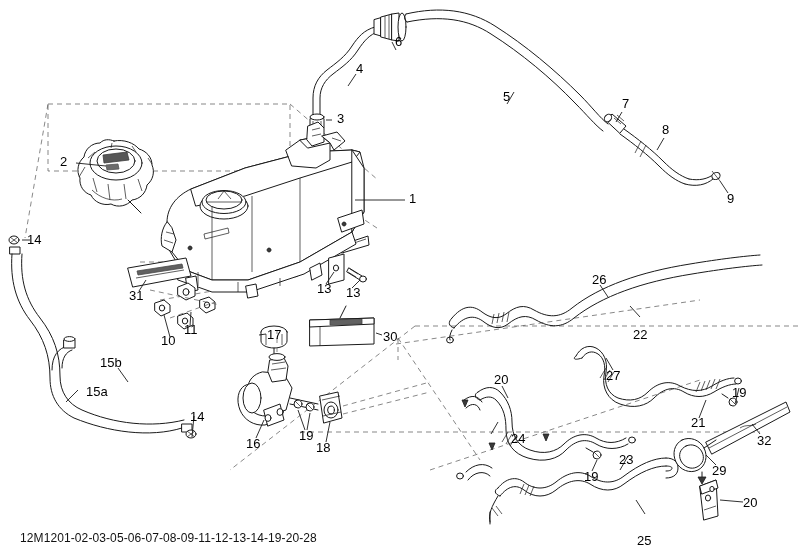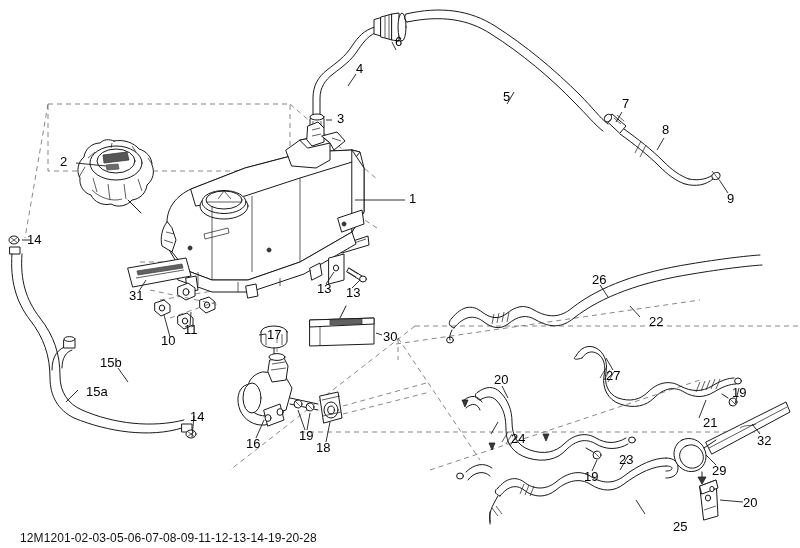--- a/index.html
+++ b/index.html
@@ -395,25 +395,25 @@
   <div class="cal" style="left:190px;top:410px;">14</div>
   <div class="cal" style="left:46px;top:385px;margin-left:40px;">15a</div>
   <div class="cal" style="left:100px;top:356px;">15b</div>
   <div class="cal" style="left:246px;top:437px;">16</div>
   <div class="cal" style="left:257px;top:328px;margin-left:10px;">17</div>
   <div class="cal" style="left:316px;top:441px;">18</div>
   <div class="cal" style="left:299px;top:429px;">19</div>
   <div class="cal" style="left:584px;top:470px;">19</div>
   <div class="cal" style="left:732px;top:386px;">19</div>
   <div class="cal" style="left:494px;top:373px;">20</div>
-  <div class="cal" style="left:691px;top:416px;margin-left:12px;">21</div>
-  <div class="cal" style="left:633px;top:315px;margin-left:16px;">22</div>
+  <div class="cal" style="left:691px;top:416px;">21</div>
+  <div class="cal" style="left:633px;top:328px;">22</div>
   <div class="cal" style="left:619px;top:453px;">23</div>
   <div class="cal" style="left:481px;top:432px;margin-left:30px;">24</div>
-  <div class="cal" style="left:637px;top:520px;margin-left:36px;">25</div>
+  <div class="cal" style="left:637px;top:534px;">25</div>
   <div class="cal" style="left:592px;top:273px;">26</div>
   <div class="cal" style="left:606px;top:369px;">27</div>
   <div class="cal" style="left:743px;top:496px;">20</div>
   <div class="cal" style="left:712px;top:464px;">29</div>
   <div class="cal" style="left:383px;top:330px;">30</div>
   <div class="cal" style="left:129px;top:289px;">31</div>
   <div class="cal" style="left:757px;top:434px;text-align:right;">32</div>
 
   <div id="footer">12M1201-02-03-05-06-07-08-09-11-12-13-14-19-20-28</div>
 

